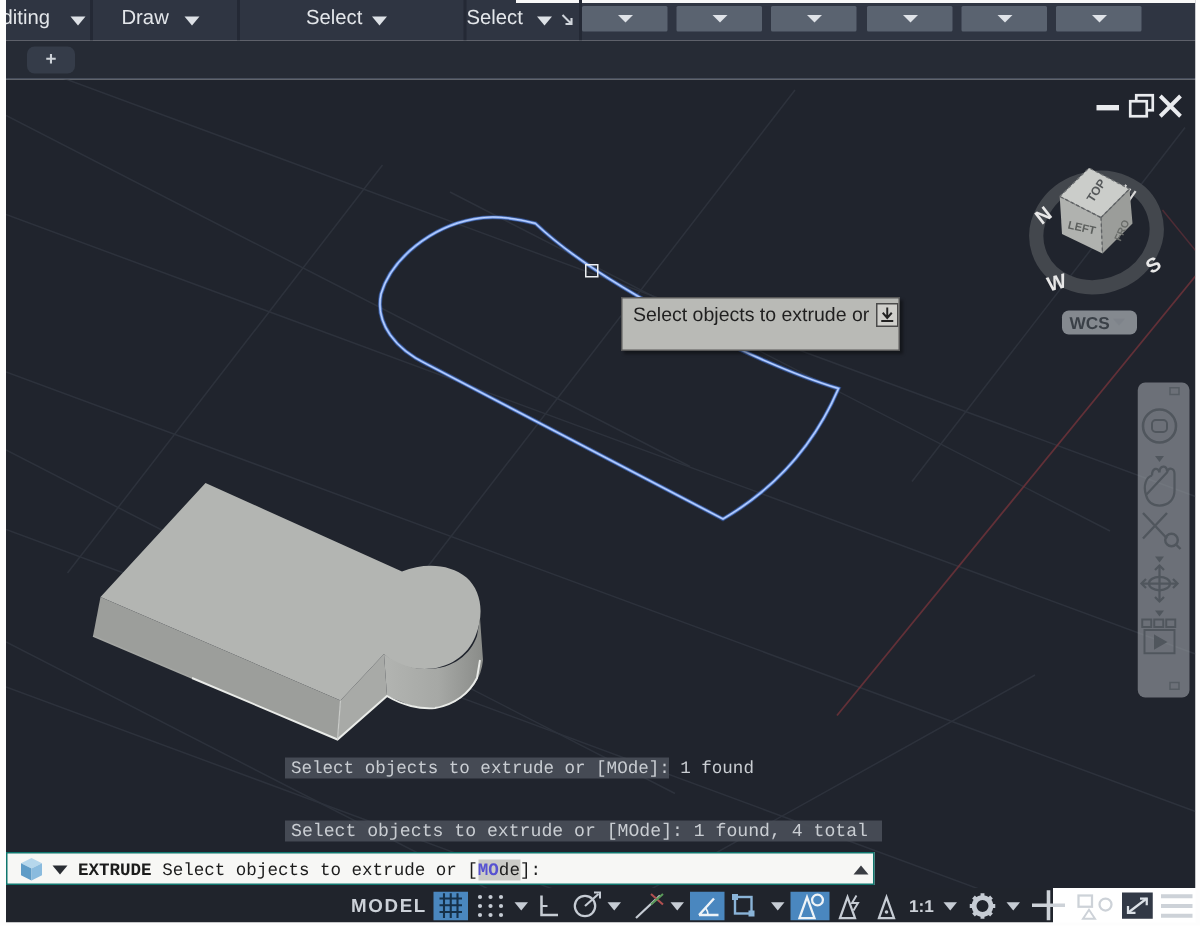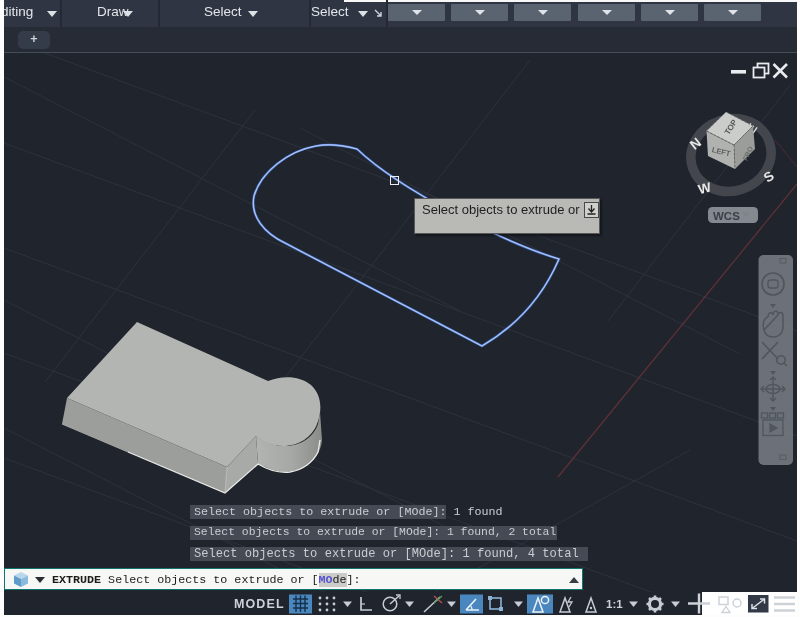--- a/index.html
+++ b/index.html
@@ -46,21 +46,21 @@
 </style>
 </head>
 <body>
 <div id="page">
 
   <div id="menubar">
     <div id="topline"></div>
     <div class="mitem" style="left:-12px;">Editing</div>
     <div class="marr" style="left:43px;"></div>
     <div class="msep" style="left:56px;"></div>
-    <div class="mitem" style="left:93px;">Draw</div>
+    <div class="mitem" style="left:77px;">Draw</div>
     <div class="marr" style="left:119px;"></div>
     <div class="msep" style="left:154px;"></div>
     <div class="mitem" style="left:200px;">Select</div>
     <div class="marr" style="left:244px;"></div>
     <div class="msep" style="left:305px;"></div>
     <div class="mitem" style="left:307px;">Select</div>
     <div class="marr" style="left:354px;"></div>
     <svg style="position:absolute;left:369px;top:8px;" width="11" height="11" viewBox="0 0 11 11">
       <path d="M2,2 L8,8 M8,4 L8,8 L4,8" stroke="#cfd4da" stroke-width="1.4" fill="none"></path>
     </svg>
@@ -194,21 +194,20 @@
           <rect x="777.5" y="413" width="6" height="5"></rect>
           <rect x="763" y="420" width="20" height="15.5"></rect>
           <path d="M770,424 L777,428 L770,432 Z" fill="#50565d"></path>
         </g>
         <rect x="780" y="455" width="6" height="4.5" fill="none" stroke="#565c63" stroke-width="1"></rect>
       </g>
     </svg>
   </div>
 
   <div class="hist" style="left:190px; top:505px; width:256px; font-size:11.7px;">Select objects to extrude or [MOde]: 1 found</div>
-  <div class="hist" style="left:190px; top:526px; width:367px; font-size:11.4px;">Select objects to extrude or [MOde]: 1 found, 2 total</div>
   <div class="hist" style="left:190px; top:547px; width:398px; font-size:12.1px;">Select objects to extrude or [MOde]: 1 found, 4 total</div>
 
   <div id="pickbox"></div>
 
   <div id="tooltip">
     <div class="tt">Select objects to extrude or</div>
     <div id="ttic">
       <svg width="13" height="14" viewBox="0 0 13 14">
         <path d="M6.5,2 L6.5,8 M3.5,5.5 L6.5,9 L9.5,5.5 M2.5,11 L10.5,11" stroke="#222" stroke-width="1.3" fill="none"></path>
       </svg>

